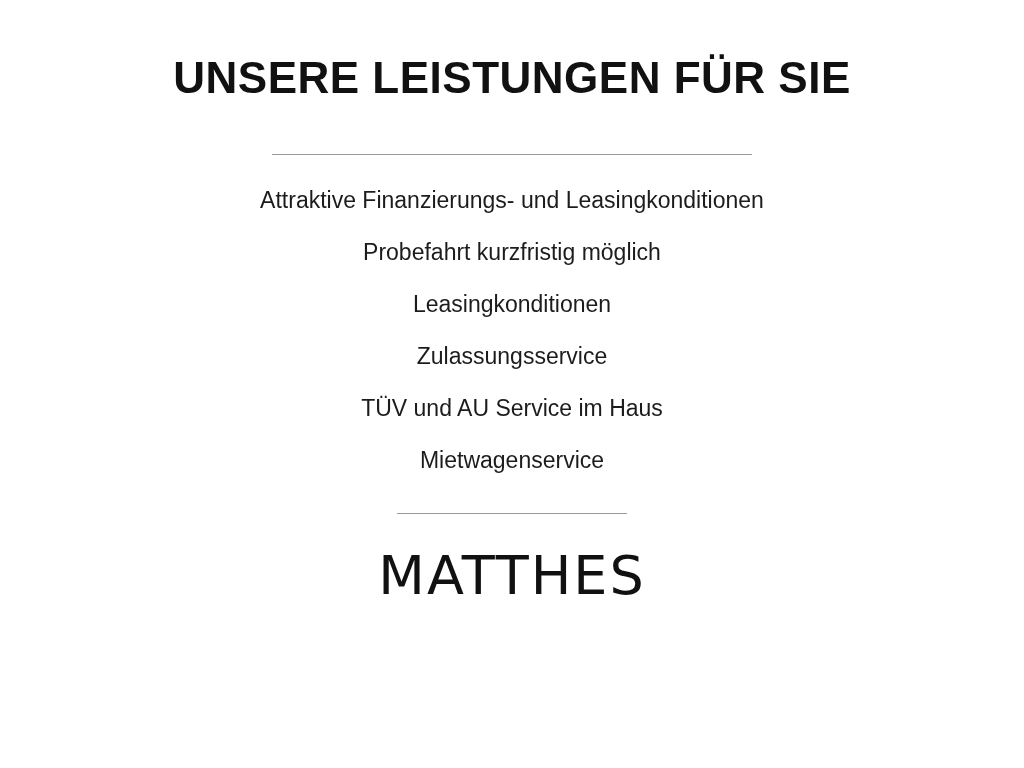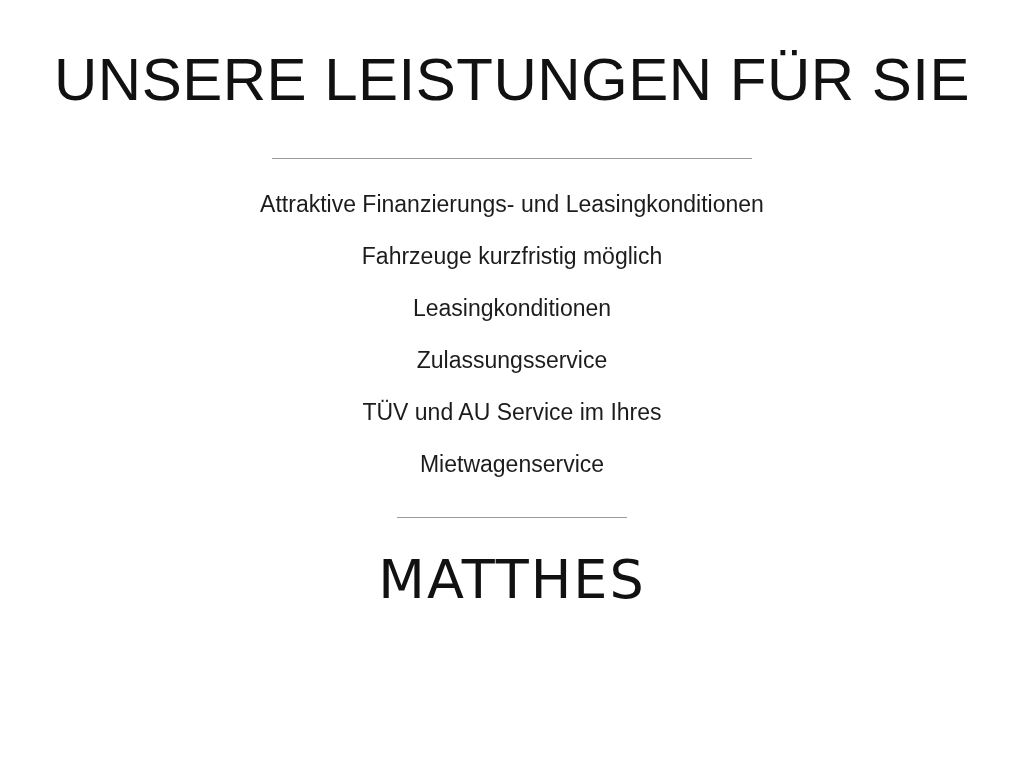--- a/index.html
+++ b/index.html
@@ -17,27 +17,27 @@
   .page {
     width: 1024px;
     height: 768px;
     box-sizing: border-box;
     display: flex;
     flex-direction: column;
     align-items: center;
     padding-top: 44px;
   }
   .headline {
-    font-size: 60px;
-    font-weight: 400;
+    font-size: 44px;
+    font-weight: 700;
     letter-spacing: 0.5px;
     color: #111111;
     text-align: center;
     line-height: 1.1;
-    margin: 3px;
+    margin: 10px;
     padding: 0 20px;
   }
   .divider-top {
     width: 480px;
     height: 1px;
     background: #9a9a9a;
     margin-top: 42px;
   }
   .services {
     margin-top: 34px;
@@ -75,24 +75,24 @@
 <body>
 
 <div class="page">
 
   <h1 class="headline">UNSERE LEISTUNGEN FÜR SIE</h1>
 
   <div class="divider-top"></div>
 
   <div class="services">
     <div class="service-item">Attraktive Finanzierungs- und Leasingkonditionen</div>
-    <div class="service-item">Fahrzeuge kurzfristig möglich</div>
+    <div class="service-item">Probefahrt kurzfristig möglich</div>
     <div class="service-item">Leasingkonditionen</div>
     <div class="service-item">Zulassungsservice</div>
-    <div class="service-item">TÜV und AU Service im Ihres</div>
+    <div class="service-item">TÜV und AU Service im Haus</div>
     <div class="service-item">Mietwagenservice</div>
   </div>
 
   <div class="divider-bottom"></div>
 
   <div class="logo">MATTHES</div>
 
 </div>
 
 </body></html>

